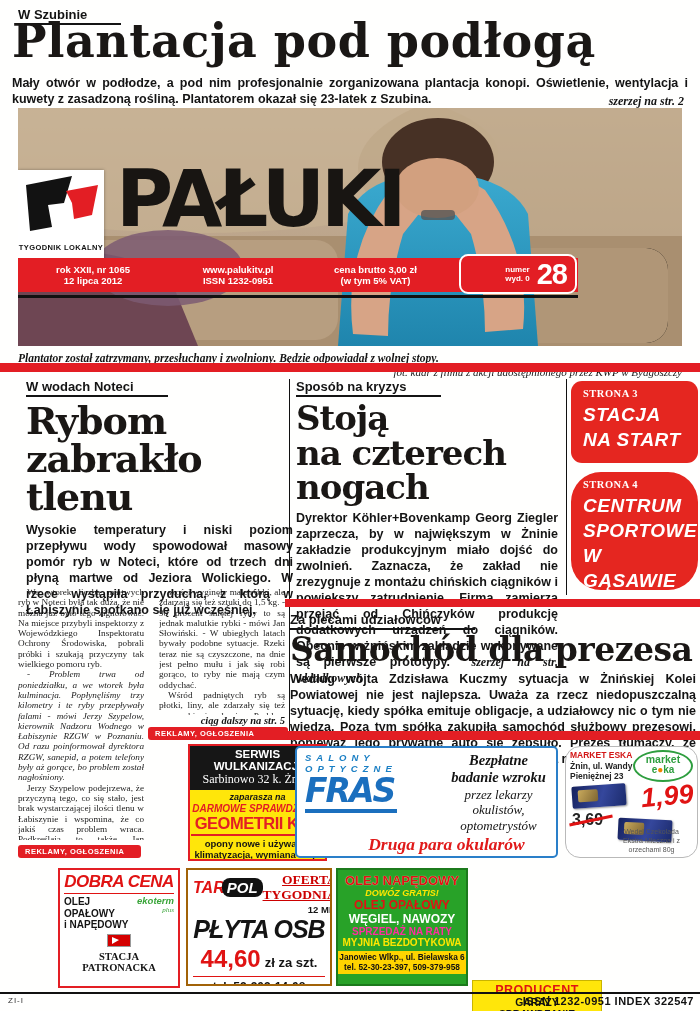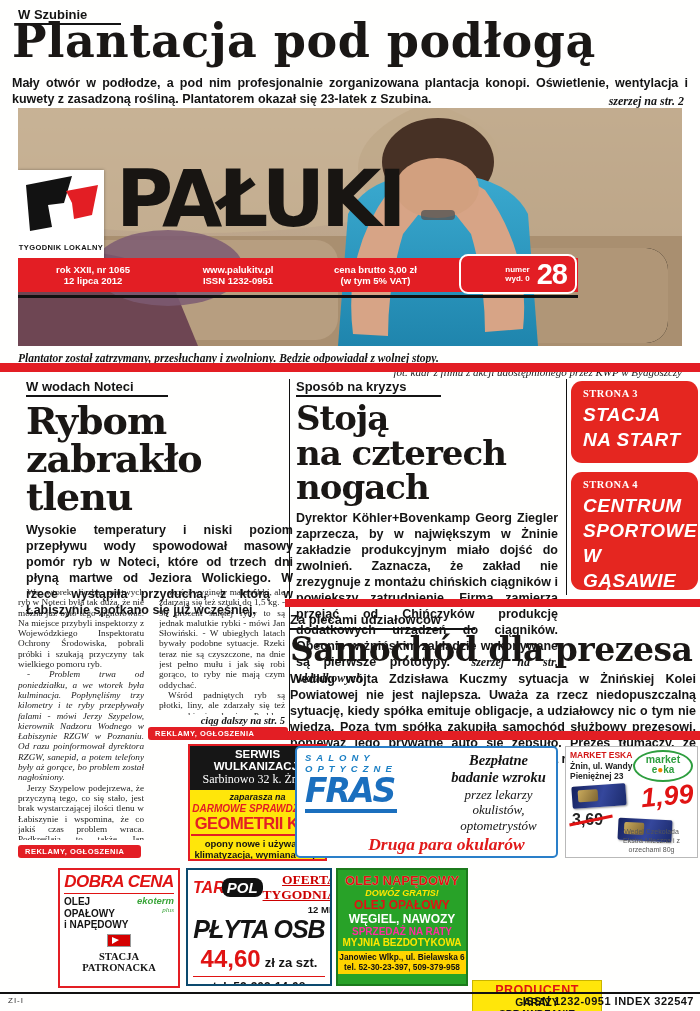--- a/index.html
+++ b/index.html
@@ -81,21 +81,21 @@
   .dobra .oil{font:bold 10px/1.15 "Liberation Sans",sans-serif;text-align:left;}
   .dobra .eko{font:bold italic 9.5px/1 "Liberation Sans",sans-serif;color:#3aa53a;text-align:right;}
   .dobra .eko small{font:italic 7px "Liberation Serif",serif;display:block;color:#3aa53a;}
   .dobra .dw{font:bold 12.5px "Liberation Sans",sans-serif;color:#e01313;letter-spacing:2px;margin-top:3px;}
   .dobra .orl{display:flex;align-items:center;justify-content:center;gap:4px;margin-top:3px;flex-direction:column;}
   .orlen-chip{width:22px;height:11px;background:#d40000;border:1px solid #999;display:inline-block;position:relative;}
   .orlen-chip:after{content:"";position:absolute;left:4px;top:2px;border-left:7px solid #fff;
              border-top:3px solid transparent;border-bottom:4px solid transparent;}
   .dobra .st{font:bold 10.5px "Liberation Serif",serif;}
   
-  .tarpol{border:2px solid #0c4a6e;background:#fff;padding:3px 5px;}
+  .tarpol{border:2px solid #a16207;background:#fff;padding:3px 5px;}
   .tarpol .top{display:flex;justify-content:space-between;}
   .tar{font:bold italic 16px "Liberation Sans",sans-serif;color:#e01313;}
   .pol{font:bold italic 15px "Liberation Sans",sans-serif;color:#fff;background:#111;
        border-radius:8px;padding:1px 5px;margin-left:-3px;}
   .tarpol .of{font:bold 13.5px/1.1 "Liberation Serif",serif;color:#cc0000;text-align:right;
        text-decoration:underline;}
   .tarpol .mm{font:bold 9.5px "Liberation Sans",sans-serif;text-align:right;margin-top:1px;}
   .tarpol .osb{font:bold italic 25px/1 "Liberation Sans",sans-serif;letter-spacing:-1px;margin-top:2px;}
   .tarpol .pr{margin-top:3px;}
   .tarpol .pr .v{font:bold 24px "Liberation Sans",sans-serif;color:#e01313;}
@@ -239,21 +239,21 @@
       <span>Dyrektor Köhler+Bovenkamp Georg Ziegler zaprzecza, by w największym w Żninie zakładzie produkcyjnym miało dojść do zwolnień. Zaznacza, że zakład nie zrezygnuje z montażu chińskich ciągników i powiększy zatrudnienie. Firma zamierza przejąć od Chińczyków produkcję dodatkowych urządzeń do ciągników. Obecnie w żnińskim zakładzie wykonywane są pierwsze prototypy.</span>
       <span class="more-it" style="margin-left:8px;">szerzej na str. wkładkowych</span>
     </p>
   </div>
 
   <div class="abs promo" style="left:571px;top:381px;width:127px;height:82px;">
     <div class="pg">STRONA 3</div>
     <div class="tt pre">STACJA
 NA START</div>
   </div>
-  <div class="abs promo" style="left:571px;top:472px;width:127px;height:118px;">
+  <div class="abs promo" style="left:571px;top:472px;width:127px;height:118px;border-radius:30px;">
     <div class="pg">STRONA 4</div>
     <div class="tt pre">CENTRUM
 SPORTOWE
 W GĄSAWIE</div>
   </div>
 
   <div class="abs redbar" style="left:285px;top:599px;width:415px;height:8px;"></div>
   <div class="abs" style="left:290px;top:610px;width:406px;">
     <span class="kicker">Za plecami udziałowców</span>
     <div class="serif-head" style="font-size:33px;line-height:1;letter-spacing:-.5px;margin-top:3px;">Samochód dla prezesa</div>
@@ -288,21 +288,21 @@
       <div class="c" style="flex:1;">
         <div class="t1">Bezpłatne badanie wzroku</div>
         <div class="t2">przez lekarzy okulistów,</div>
         <div class="t2">optometrystów</div>
       </div>
     </div>
     <div class="c promo-l">Druga para okularów GRATIS!!!</div>
 
   </div>
 
-  <div class="abs ad eska" style="left:565px;top:746px;width:133px;height:112px;">
+  <div class="abs ad eska" style="left:565px;top:746px;width:133px;height:112px;border-radius:15px;">
     <div class="hd" style="margin:3px 0 0 4px;">
       <div>MARKET ESKA</div>
       <div style="color:#222;">Żnin, ul. Wandy</div>
       <div style="color:#222;">Pieniężnej 23</div>
     </div>
     <div class="ologo">
       <div class="m1">market</div>
       <div class="m2"><span>e</span><b>●</b><span>ka</span></div>
     </div>
     <div class="choc" style="left:6px;top:38px;transform:rotate(-4deg);"></div>

